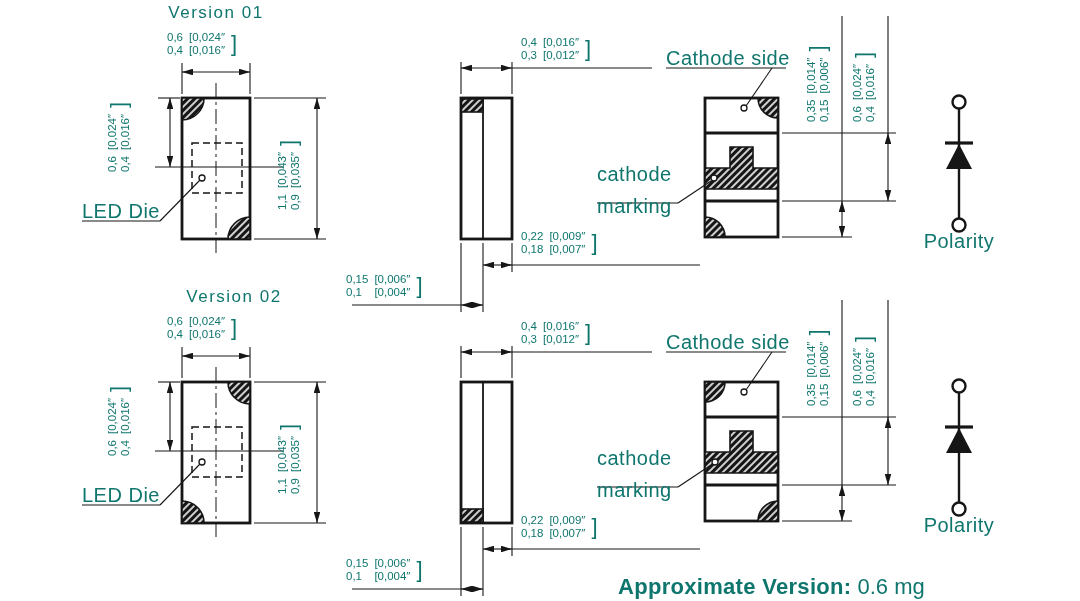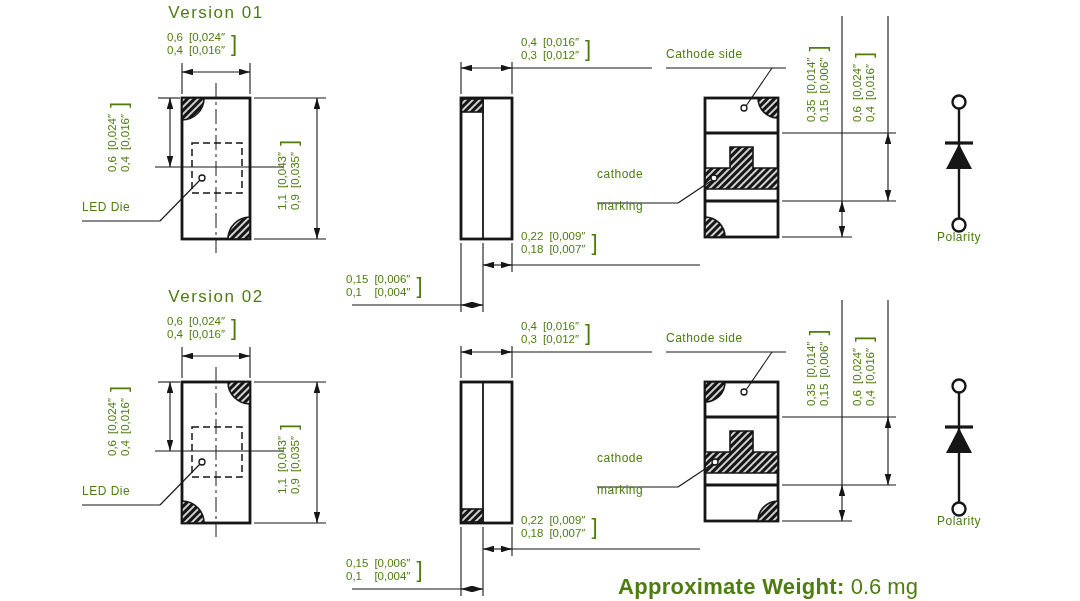--- a/index.html
+++ b/index.html
@@ -1,33 +1,33 @@
 <!DOCTYPE html>
 <html><head>
 <meta charset="utf-8">
 <style>
   html,body{margin:0;padding:0;background:#fff;}
   .stage{position:relative;width:1080px;height:601px;background:#fff;overflow:hidden;
-         font-family:"Liberation Sans",sans-serif;color:#4d7c0f;}
+         font-family:"Liberation Sans",sans-serif;color:#0f766e;}
   svg.draw{position:absolute;left:0;top:0;}
   
   .thick{fill:none;stroke:#161616;stroke-width:2.8;}
   .med{fill:none;stroke:#161616;stroke-width:1.8;}
   .thin{fill:none;stroke:#161616;stroke-width:1.1;}
   .dash{fill:none;stroke:#161616;stroke-width:1.5;stroke-dasharray:7 4;}
   .cl{fill:none;stroke:#161616;stroke-width:1;stroke-dasharray:15 4 3 4;}
   .hat{fill:url(#h);stroke:#161616;stroke-width:1.6;}
   .wh{fill:#fff;stroke:#161616;stroke-width:1.3;}
   .pol{fill:none;stroke:#161616;stroke-width:2.4;}
   .polbar{fill:none;stroke:#161616;stroke-width:3.2;}
   .fillb{fill:#161616;stroke:none;}
   
   .txt{position:absolute;white-space:pre-line;}
   .title{font-size:17px;letter-spacing:1.5px;}
-  .lbl{font-size:12px;letter-spacing:.5px;}
+  .lbl{font-size:20px;letter-spacing:.5px;}
   .lbl2{line-height:32px;}
   .center{text-align:center;}
   .dim{position:absolute;display:flex;gap:6px;font-size:11.5px;line-height:13px;white-space:nowrap;}
   .dim .col{display:flex;flex-direction:column;}
   .dim .rb{font-size:22px;line-height:26px;font-weight:300;}
   .vert{transform-origin:0 0;transform:rotate(-90deg);}
   .weight{position:absolute;font-size:22px;}
   .weight b{font-weight:700;letter-spacing:.3px;}
 </style>
 </head>
@@ -275,21 +275,21 @@
       </span>
       <span class="rb">]</span>
     </div>
 
   <div class="txt lbl" style="left:82px;top:200px;">LED Die</div>
   <div class="txt lbl" style="left:666px;top:47px;">Cathode side</div>
   <div class="txt lbl lbl2" style="left:597px;top:158px;">cathode
 marking</div>
   <div class="txt lbl center" style="left:916px;top:230px;width:86px;">Polarity</div>
 
-  <div class="txt title center" style="left:163px;top:287px;width:106px;text-align:center;">Version 02</div>
+  <div class="txt title center" style="left:181px;top:287px;width:106px;text-align:center;">Version 02</div>
 
   <div class="dim" style="left:167px;top:315px;">
       <span class="col">
         <span>0,6</span>
         <span>0,4</span>
       </span>
       <span class="col">
         <span>[0,024″</span>
         <span>[0,016″</span>
       </span>
@@ -373,17 +373,17 @@
       <span class="rb">]</span>
     </div>
 
   <div class="txt lbl" style="left:82px;top:484px;">LED Die</div>
   <div class="txt lbl" style="left:666px;top:331px;">Cathode side</div>
   <div class="txt lbl lbl2" style="left:597px;top:442px;">cathode
 marking</div>
   <div class="txt lbl center" style="left:916px;top:514px;width:86px;">Polarity</div>
 
   <div class="weight" style="left:618px;top:574px;">
-    <b>Approximate Weight:</b>
+    <b>Approximate Version:</b>
     <span>0.6 mg</span>
   </div>
 
 </div>
 
 </body></html>

